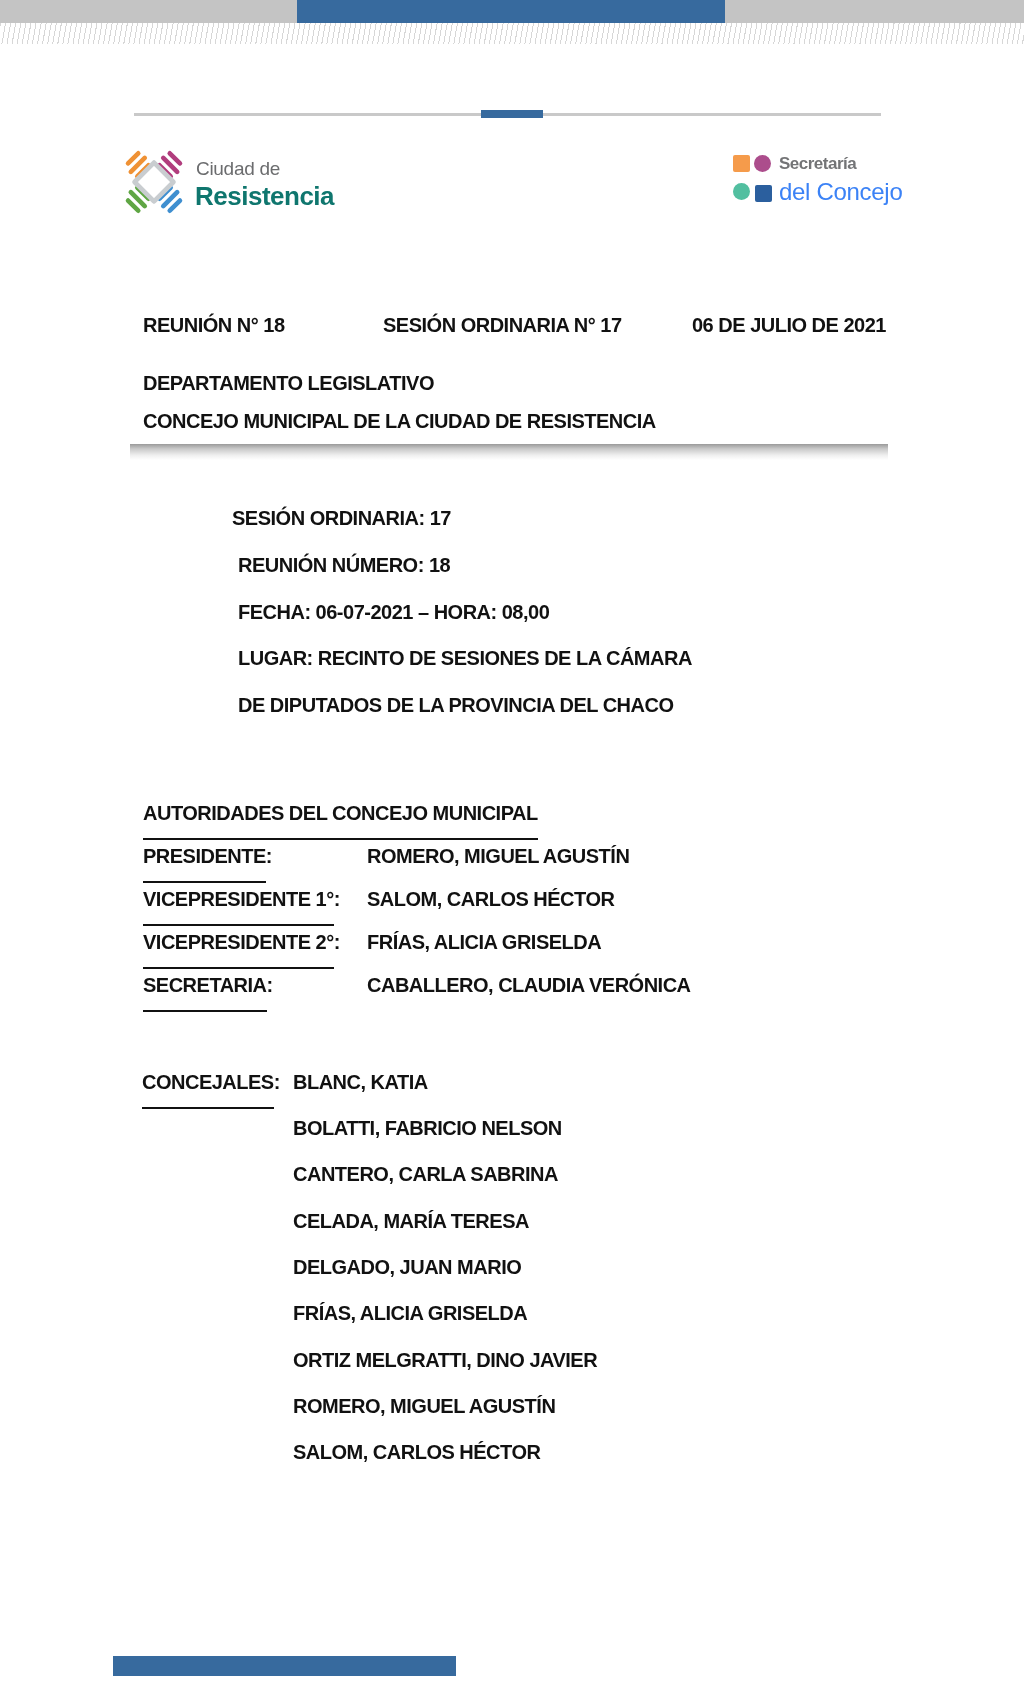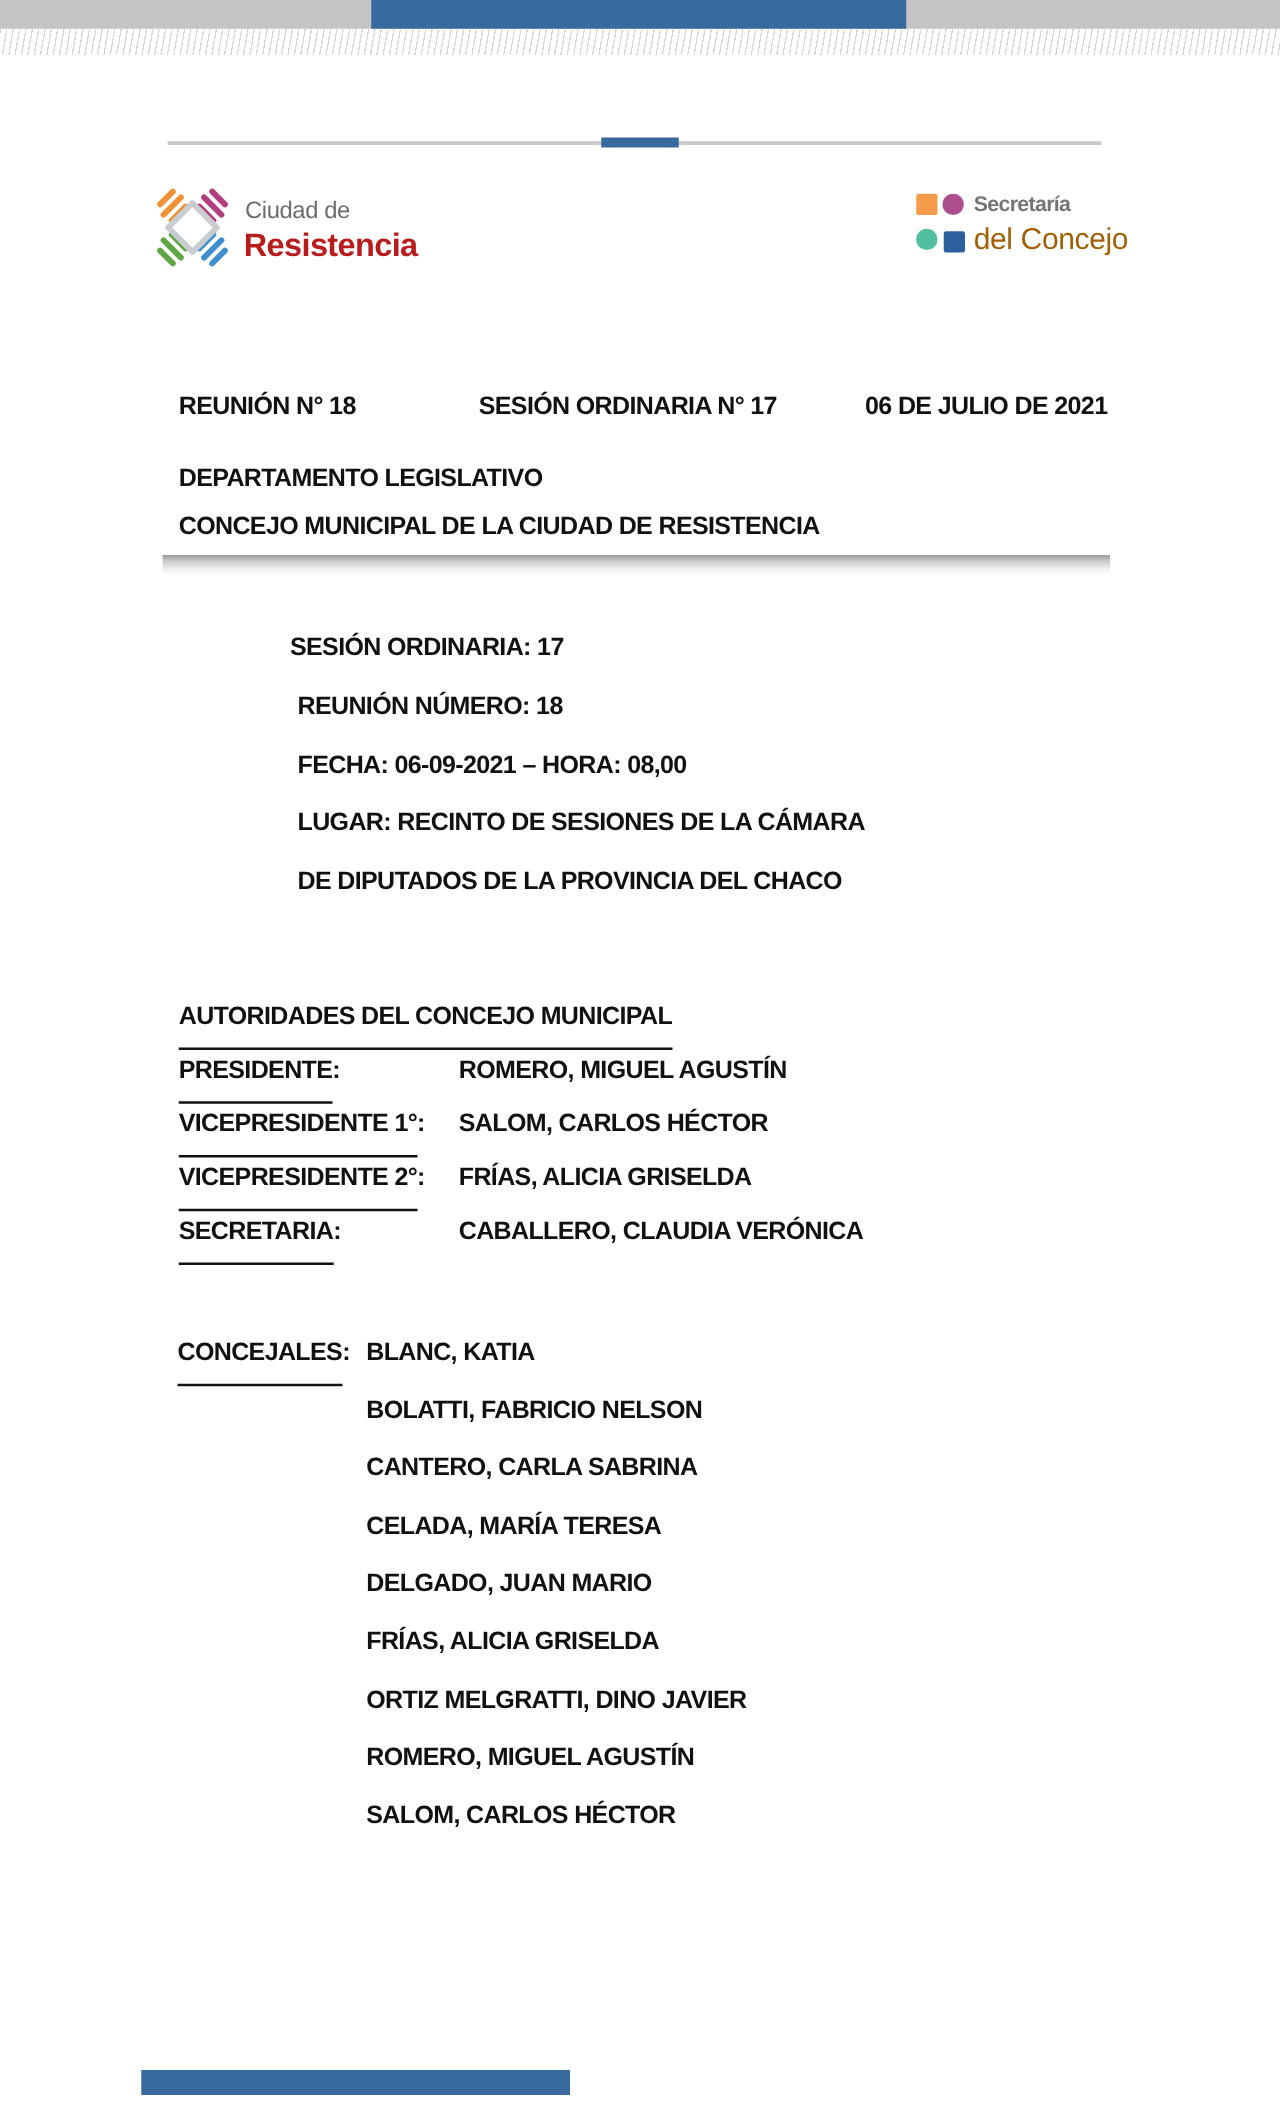--- a/index.html
+++ b/index.html
@@ -15,29 +15,29 @@
   .topbar-blue{left:297px;top:0;width:428px;height:23px;background:#376a9e;}
   .hatch{
     left:0;top:23px;width:1024px;height:21px;
     background:repeating-linear-gradient(100deg,#d7d7d7 0px,#d7d7d7 1px,transparent 1px,transparent 5px);
   }
   
   .hline{left:134px;top:113px;width:747px;height:3px;background:#c9c9c9;}
   .hline-blue{left:481px;top:110px;width:62px;height:8px;background:#376a9e;}
   
   .citytext1{left:196px;top:156px;font-size:19px;font-weight:400;color:#6b6c6e;line-height:26px;letter-spacing:-0.3px;}
-  .citytext2{left:195px;top:182px;font-size:26px;font-weight:700;color:#b91c1c;line-height:28px;letter-spacing:-0.5px;}
+  .citytext2{left:195px;top:182px;font-size:26px;font-weight:700;color:#0f766e;line-height:28px;letter-spacing:-0.5px;}
   .secgrid{left:733px;top:155px;width:40px;height:49px;}
   .secgrid .s{position:absolute;width:17px;height:17px;}
   .sq-o{left:0;top:0;background:#f59b4b;border-radius:2px;}
   .ci-p{left:21px;top:0;width:19px;height:19px;background:#ac4d8c;border-radius:50%;}
   .ci-t{left:0;top:28px;width:19px;height:19px;background:#52bfa0;border-radius:50%;}
   .sq-b{left:22px;top:30px;background:#2b5f9e;border-radius:2px;}
   .sectext1{left:779px;top:150px;font-size:17px;font-weight:700;color:#737476;line-height:28px;letter-spacing:-0.5px;}
-  .sectext2{left:779px;top:178px;font-size:24px;font-weight:400;color:#a16207;line-height:27px;letter-spacing:-0.3px;}
+  .sectext2{left:779px;top:178px;font-size:24px;font-weight:400;color:#3b82f6;line-height:27px;letter-spacing:-0.3px;}
   
   .divider{
     left:130px;top:444px;width:758px;height:16px;
     background:linear-gradient(to bottom,#9a9a9a 0%,#c9c9c9 30%,#efefef 70%,#ffffff 100%);
   }
   
   .footbar{left:113px;top:1656px;width:343px;height:20px;background:#376a9e;}
   .value{position:absolute;left:224px;top:0;}
 </style>
 </head>
@@ -94,21 +94,21 @@
   <div class="abs txt" style="left:383px;top:310px;">SESIÓN ORDINARIA N° 17</div>
   <div class="abs txt" style="left:692px;top:310px;">06 DE JULIO DE 2021</div>
 
   <div class="abs txt" style="left:143px;top:406px;">CONCEJO MUNICIPAL DE LA CIUDAD DE RESISTENCIA</div>
   <div class="abs txt" style="left:143px;top:368px;">DEPARTAMENTO LEGISLATIVO</div>
 
   <div class="abs divider"></div>
 
   <div class="abs txt" style="left:232px;top:503px;">SESIÓN ORDINARIA: 17</div>
   <div class="abs txt" style="left:238px;top:550px;">REUNIÓN NÚMERO: 18</div>
-  <div class="abs txt" style="left:238px;top:597px;">FECHA: 06-09-2021 – HORA: 08,00</div>
+  <div class="abs txt" style="left:238px;top:597px;">FECHA: 06-07-2021 – HORA: 08,00</div>
   <div class="abs txt" style="left:238px;top:643px;">LUGAR: RECINTO DE SESIONES DE LA CÁMARA</div>
   <div class="abs txt" style="left:238px;top:690px;text-align:center;">DE DIPUTADOS DE LA PROVINCIA DEL CHACO</div>
 
   <div class="abs txt" style="left:143px;top:798px;">
     <span class="u">AUTORIDADES DEL CONCEJO MUNICIPAL</span>
   </div>
 
   <div class="abs txt" style="left:143px;top:841px;width:600px;">
     <span class="u">PRESIDENTE</span><span>:</span>
     <span class="value">ROMERO, MIGUEL AGUSTÍN</span>

